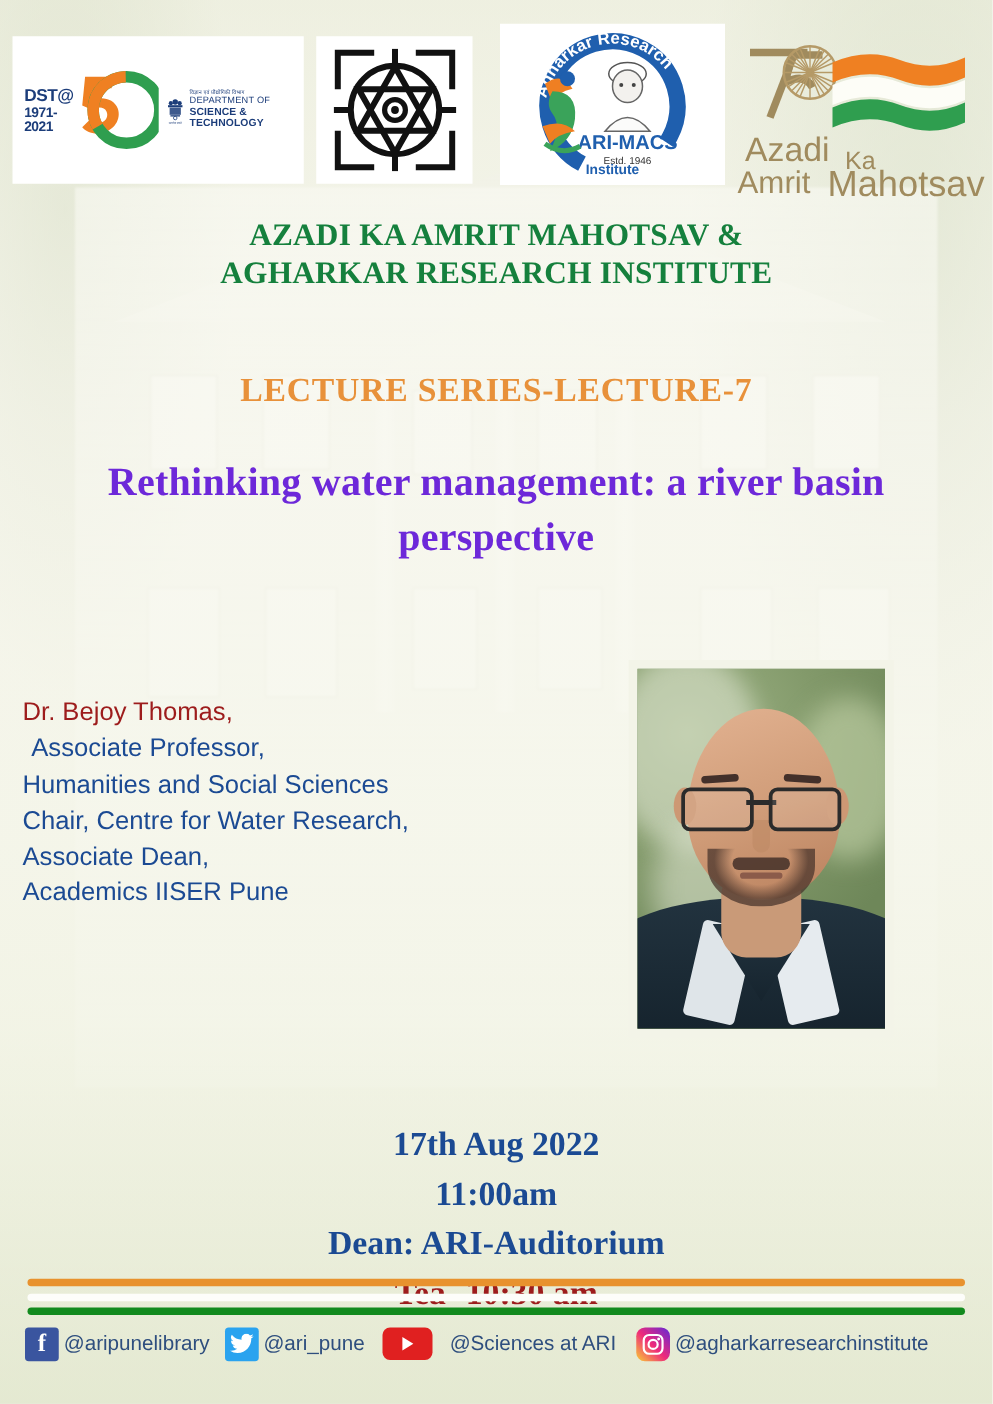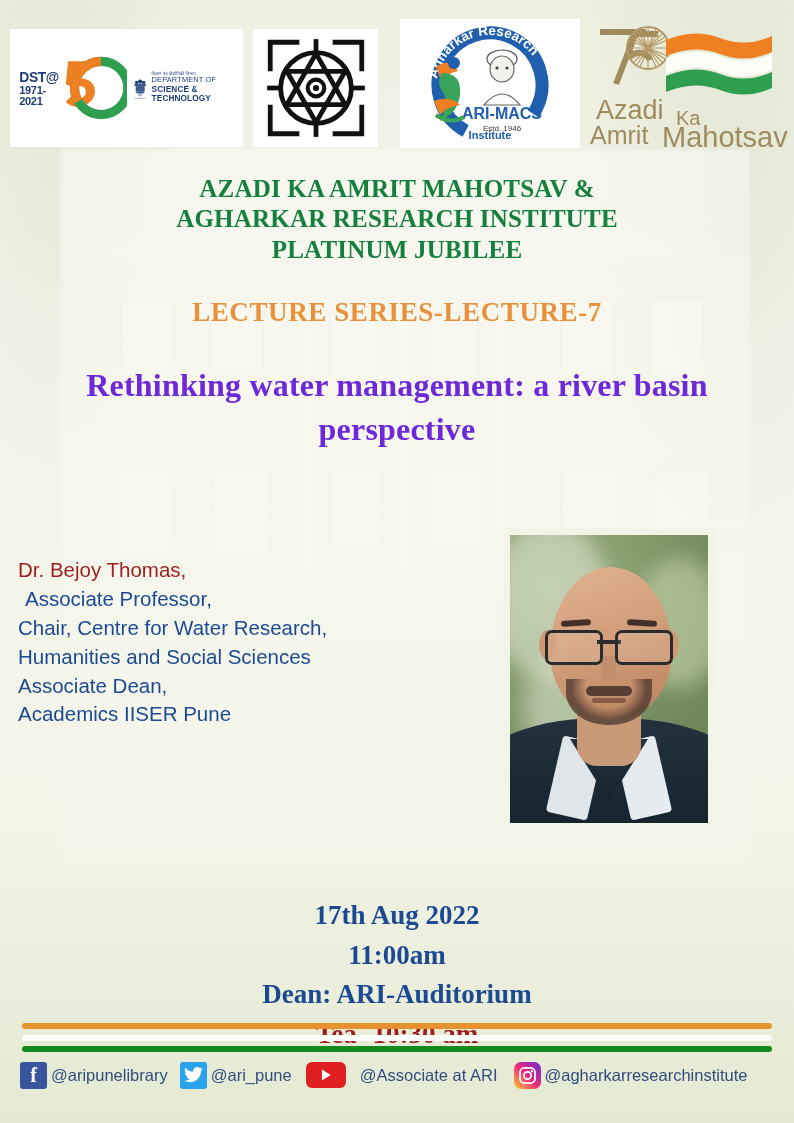--- a/index.html
+++ b/index.html
@@ -78,21 +78,21 @@
   .dst-right{display:flex;align-items:center;gap:4px;margin-left:2px;}
   .emblem{width:22px;height:34px;}
   .dept-lines{line-height:1.08;}
   .dept-hi{font-family:"Liberation Sans",sans-serif;font-size:4.6px;color:#1c3d7a;letter-spacing:.1px;}
   .dept-1{font-family:"Liberation Sans",sans-serif;font-size:8px;color:#1c3d7a;letter-spacing:.2px;}
   .dept-2{font-family:"Liberation Sans",sans-serif;font-size:9px;font-weight:bold;color:#1c3d7a;letter-spacing:.1px;}
 
   .yantra-box{left:253px;top:29px;width:125px;height:118px;}
   .ari-box{left:400px;top:19px;width:180px;height:129px;}
 
-  .azadi-box{position:absolute;left:588px;top:22px;width:204px;height:128px;}
+  .azadi-box{position:absolute;left:588px;top:32px;width:204px;height:128px;}
 
   
   .head-block{position:absolute;left:0;right:0;top:174px;text-align:center;}
   .head-line{
     font-family:"Liberation Serif",serif;
     font-weight:bold;color:#15803d;font-size:25px;line-height:1.21;
     letter-spacing:.2px;
   }
   .series{
     position:absolute;left:0;right:0;top:297px;text-align:center;
@@ -341,32 +341,31 @@
           <text x="88" y="103" font-family="Liberation Sans, sans-serif" font-size="20" fill="#a08b5e">Ka</text>
           <text x="2" y="122" font-family="Liberation Sans, sans-serif" font-size="25" fill="#a08b5e">Amrit</text>
           <text x="74" y="125" font-family="Liberation Sans, sans-serif" font-size="29" fill="#a08b5e">Mahotsav</text>
         </svg>
       </div>
     </div>
 
     <div class="head-block">
       <div class="head-line">AZADI KA AMRIT MAHOTSAV  &amp;</div>
       <div class="head-line">AGHARKAR RESEARCH INSTITUTE</div>
-      <div class="head-line">PLATINUM JUBILEE</div>
     </div>
 
     <div class="series">LECTURE SERIES-LECTURE-7</div>
 
     <div class="talk-title">Rethinking water management: a river basin perspective</div>
 
     <div class="speaker">
       <div class="name">Dr. Bejoy Thomas,</div>
       <div class="indent">Associate Professor,</div>
+      <div>Humanities and Social Sciences</div>
       <div>Chair, Centre for Water Research,</div>
-      <div>Humanities and Social Sciences</div>
       <div>Associate Dean,</div>
       <div>Academics IISER Pune</div>
     </div>
 
     <div class="photo-frame">
       <div class="photo">
         <div class="ph-bg"></div>
         <div class="ph-blur1"></div>
           <div class="ph-blur2"></div>
           <div class="ph-blur3"></div>
@@ -418,21 +417,21 @@
         </span>
         <span class="slabel">@ari_pune</span>
       </div>
 
       <div class="sgroup" style="margin-left:14px;">
         <span class="sicon ic-yt">
           <svg width="14" height="14" viewBox="0 0 12 12">
               <path fill="#fff" d="M2.5 1.3 10 6l-7.5 4.7z"></path>
             </svg>
         </span>
-        <span class="slabel" style="margin-left:14px;">@Associate at ARI</span>
+        <span class="slabel" style="margin-left:14px;">@Sciences at ARI</span>
       </div>
 
       <div class="sgroup" style="margin-left:16px;">
         <span class="sicon ic-ig">
           <svg width="19" height="19" viewBox="0 0 24 24">
             <rect x="2.5" y="2.5" width="19" height="19" rx="5.5" fill="none" stroke="#fff" stroke-width="2.2"></rect>
             <circle cx="12" cy="12" r="4.6" fill="none" stroke="#fff" stroke-width="2.2"></circle>
             <circle cx="17.6" cy="6.5" r="1.5" fill="#fff"></circle>
           </svg>
         </span>

